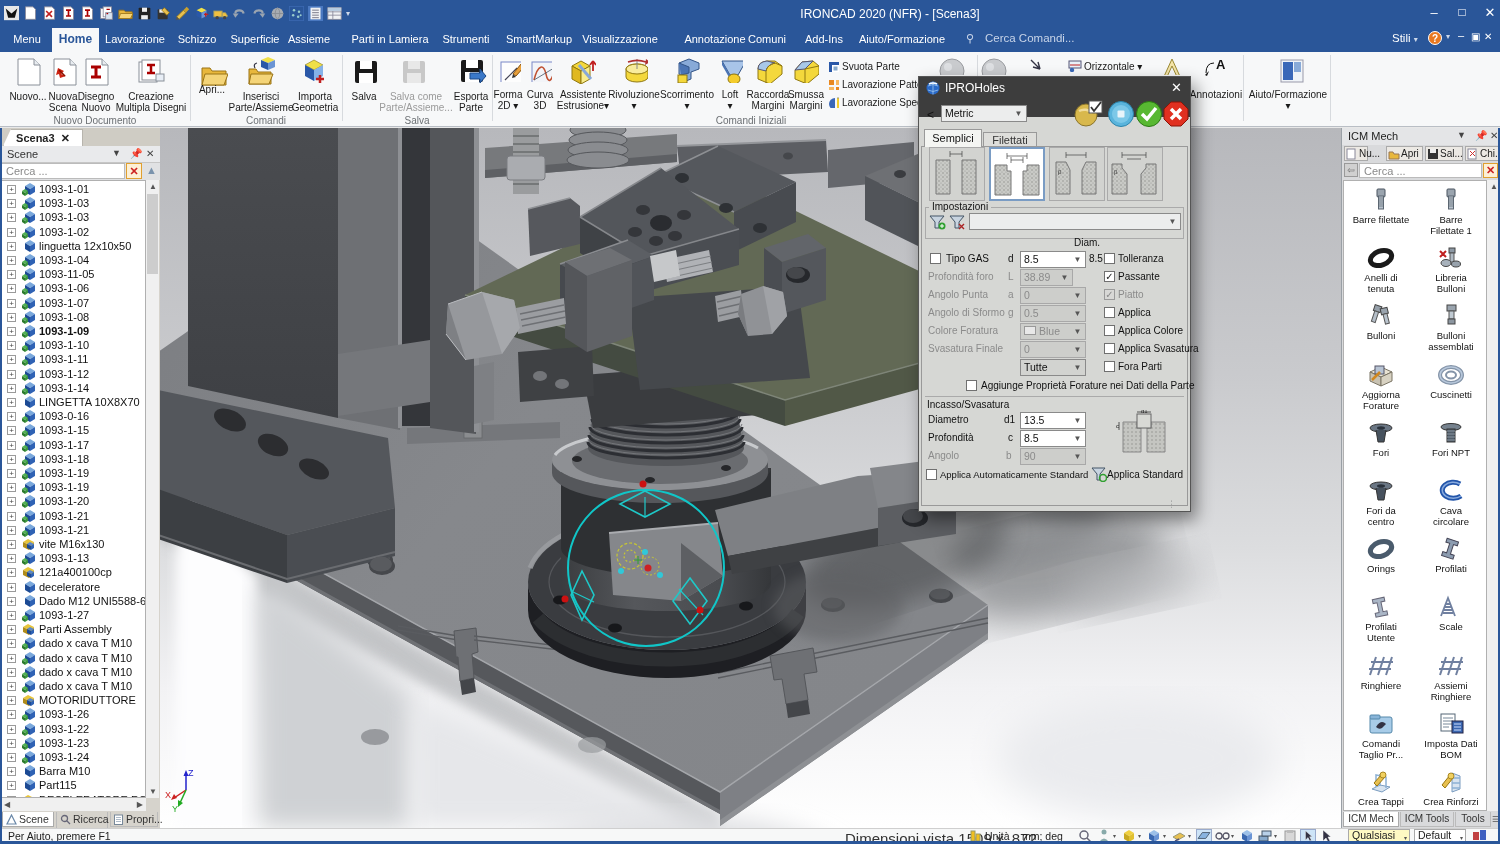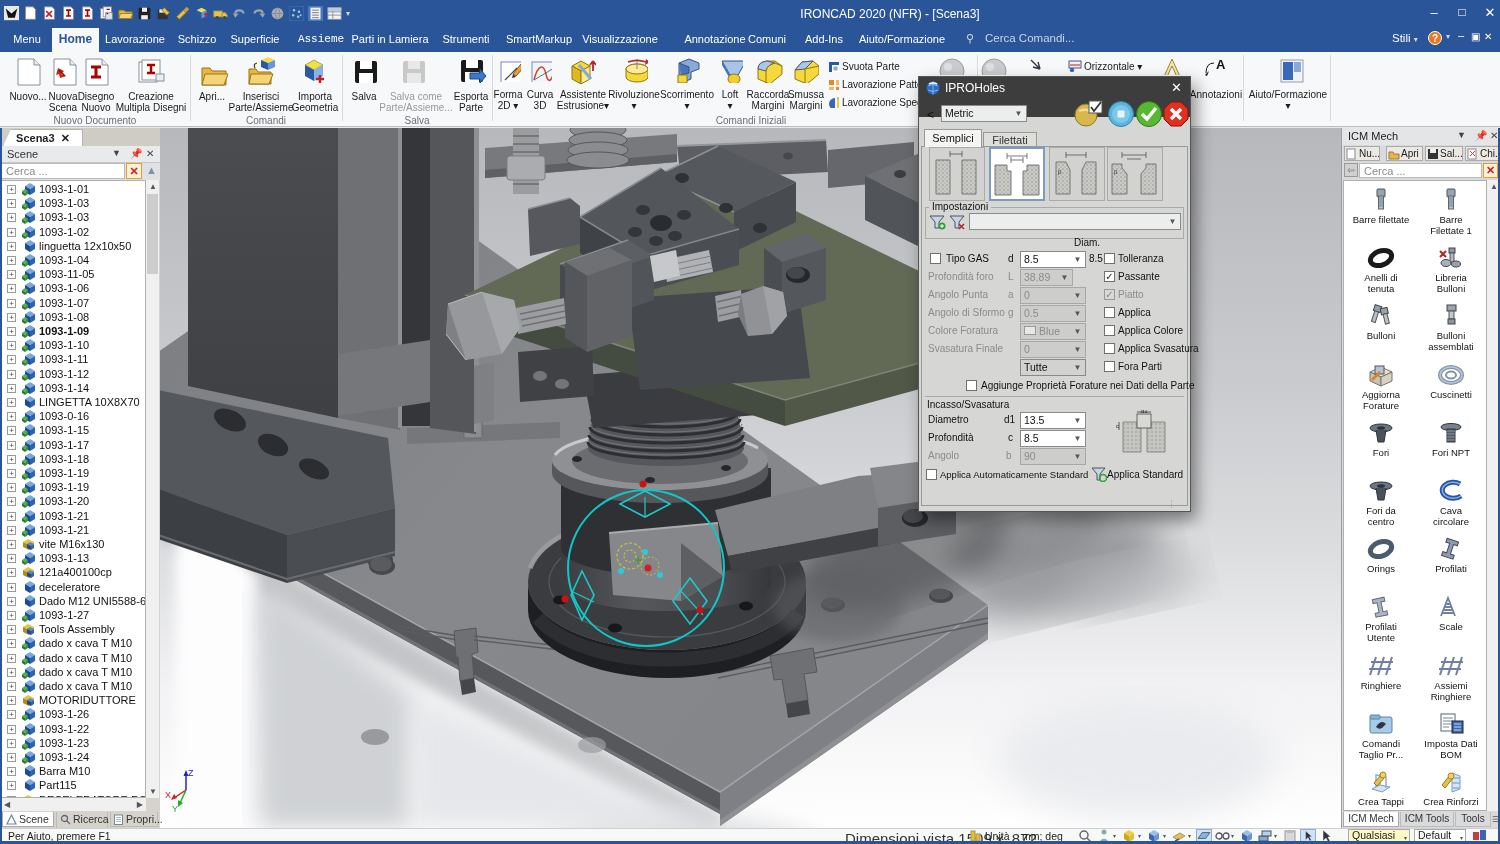--- a/index.html
+++ b/index.html
@@ -399,21 +399,21 @@
     <div class="winbtn" style="left:1449px;font-size:12px;">□</div>
     <div class="winbtn" style="left:1477px;">✕</div>
   </div>
 
   <div id="tabrow">
     <div id="hometab">Home</div>
     <div class="rtab" style="left:-28px;width:110px;">Menu</div>
 <div class="rtab" style="left:80px;width:110px;">Lavorazione</div>
 <div class="rtab" style="left:142px;width:110px;">Schizzo</div>
 <div class="rtab" style="left:200px;width:110px;">Superficie</div>
-<div class="rtab" style="left:266px;width:110px;font-family:Liberation Mono, monospace;">Assieme</div>
+<div class="rtab" style="left:254px;width:110px;">Assieme</div>
 <div class="rtab" style="left:335px;width:110px;">Parti in Lamiera</div>
 <div class="rtab" style="left:411px;width:110px;">Strumenti</div>
 <div class="rtab" style="left:484px;width:110px;">SmartMarkup</div>
 <div class="rtab" style="left:565px;width:110px;">Visualizzazione</div>
 <div class="rtab" style="left:660px;width:110px;">Annotazione</div>
 <div class="rtab" style="left:712px;width:110px;">Comuni</div>
 <div class="rtab" style="left:769px;width:110px;">Add-Ins</div>
 <div class="rtab" style="left:847px;width:110px;">Aiuto/Formazione</div>
 <div style="position:absolute;left:966px;top:4px;color:#c8d4e8;font-size:11px;">⚲</div>
 <div style="position:absolute;left:985px;top:4px;color:#c8d4e8;font-size:11.5px;">Cerca Comandi...</div>
@@ -458,21 +458,21 @@
         <rect x="3" y="4" width="18" height="20" fill="#fff" stroke="#8a9099"></rect>
         <rect x="6" y="2" width="18" height="20" fill="#fff" stroke="#8a9099"></rect>
         <path d="M11 7 h8 M11 15 h8 M15 7 v8" stroke="#a00" stroke-width="2.5"></path>
         <rect x="20" y="16" width="8" height="7" fill="#e8eef6" stroke="#8a9099"></rect>
       </svg>
 <div class="rlbl" style="left:108px; top:39px; width:86px; ">Creazione<br>Multipla Disegni</div>
 <svg class="ricon" style="left:200px; top:8px;" width="28" height="26" viewBox="0 0 28 26">
         <path d="M2 8 L10 8 L12 11 L26 11 L26 25 L2 25 Z" fill="#e8b73c" stroke="#9a7416"></path>
         <path d="M5 14 L28 14 L24 25 L2 25 Z" fill="#f4d478" stroke="#9a7416"></path>
       </svg>
-<div class="rlbl" style="left:187px; top:39px; width:50px; ">Apri...</div>
+<div class="rlbl" style="left:187px; top:32px; width:50px; ">Apri...</div>
 <svg class="ricon" style="left:247px; top:5px;" width="30" height="28" viewBox="0 0 30 28">
         <path d="M2 12 L9 12 L11 15 L24 15 L24 27 L2 27 Z" fill="#e8b73c" stroke="#9a7416"></path>
         <path d="M4 17 L26 17 L22 27 L2 27 Z" fill="#f4d478" stroke="#9a7416"></path>
         <polygon points="14,3 21,0 28,3 21,6" fill="#f0e048"></polygon>
         <polygon points="14,3 21,6 21,13 14,10" fill="#2a58a8"></polygon>
         <polygon points="21,6 28,3 28,10 21,13" fill="#6a94d4"></polygon>
         <path d="M10 6 q-4 1 -2 5" stroke="#334" fill="none" stroke-width="1.2"></path>
       </svg>
 <div class="rlbl" style="left:222px; top:39px; width:78px; ">Inserisci<br>Parte/Assieme</div>
 <svg class="ricon" style="left:300px; top:5px;" width="30" height="28" viewBox="0 0 30 28">
@@ -986,21 +986,21 @@
 <div class="trow" style="top:441.2px;">
           <div class="plus">+</div>
           <svg width="15" height="14">
             <polygon points="2,5 7,2 13,5 8,8" fill="#e8c53a"></polygon>
             <polygon points="2,5 8,8 8,13 2,10" fill="#b08c1a"></polygon>
             <polygon points="8,8 13,5 13,10 8,13" fill="#d4af2a"></polygon>
             <polygon points="6,7 9,5 13,7 10,9" fill="#5c88c8"></polygon>
             <polygon points="6,7 10,9 10,13 6,11" fill="#1c4a94"></polygon>
             <polygon points="10,9 13,7 13,11 10,13" fill="#2f62b4"></polygon>
           </svg>
-          <div class="txt" style="">Tools Assembly</div>
+          <div class="txt" style="">Parti Assembly</div>
         </div>
 <div class="trow" style="top:455.4px;">
           <div class="plus">+</div>
           <svg width="15" height="14">
             <polygon points="4,4 9,1 14,4 9,7" fill="#7aa8dc"></polygon>
             <polygon points="4,4 9,7 9,13 4,10" fill="#1c4a94"></polygon>
             <polygon points="9,7 14,4 14,10 9,13" fill="#2f62b4"></polygon>
             <polygon points="1,9 4,7 7,9 4,11" fill="#52b152"></polygon>
             <polygon points="1,9 4,11 4,14 1,12" fill="#2c7a2c"></polygon>
             <polygon points="4,11 7,9 7,12 4,14" fill="#3d963d"></polygon>
@@ -1168,21 +1168,21 @@
   </div>
 
   <div id="rightpanel">
     <div id="icmhdr">
         <span style="position:absolute;left:6px;top:2px;">ICM Mech</span>
       <span style="position:absolute;left:115px;top:2px;color:#444;font-size:9px;">▼</span>
       <span style="position:absolute;left:133px;top:2px;color:#444;font-size:10px;">📌</span>
       <span style="position:absolute;left:148px;top:2px;color:#444;font-size:10px;">✕</span>
     </div>
     <div id="icmtools">
-        <div style="position:absolute;left:2px;top:1px;width:36px;height:15px;background:#ece9e4;border:1px solid #aaa;font-size:10px;color:#222;">
+        <div style="position:absolute;left:2px;top:1px;width:24px;height:15px;background:#ece9e4;border:1px solid #aaa;font-size:10px;color:#222;">
           <svg style="position:absolute;left:1px;top:1px;" width="12" height="12">
             <rect x="1" y="1" width="8" height="10" fill="#fff" stroke="#889"></rect>
           </svg>
           <span style="position:absolute;left:14px;top:1px;">Nu...</span>
         </div>
 <div style="position:absolute;left:44px;top:1px;width:37px;height:15px;background:#ece9e4;border:1px solid #aaa;font-size:10px;color:#222;">
           <svg style="position:absolute;left:1px;top:1px;" width="12" height="12">
             <path d="M1 4 h4 l1 2 h5 v5 h-10 Z" fill="#e8b73c" stroke="#975"></path>
           </svg>
           <span style="position:absolute;left:14px;top:1px;text-align:right;">Apri</span>

